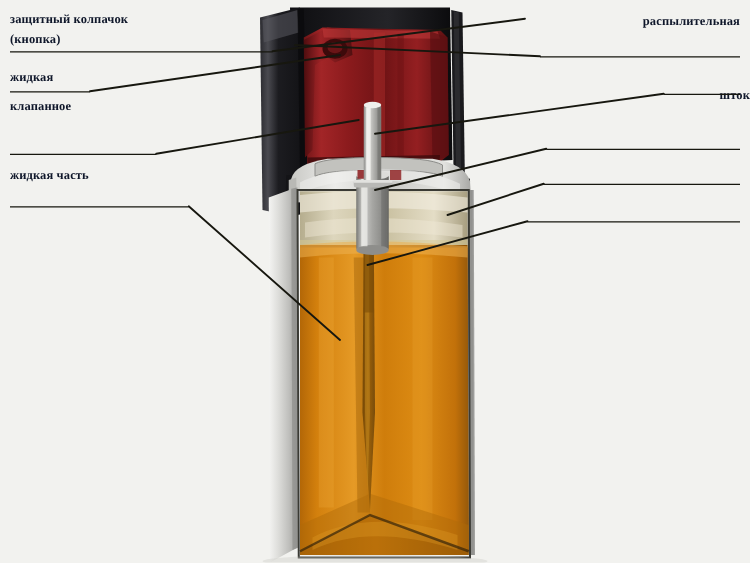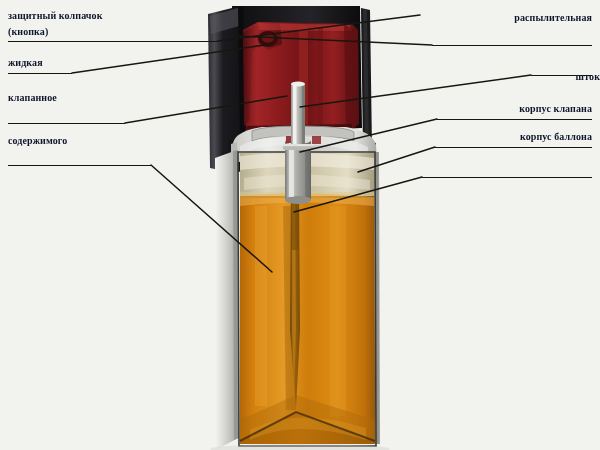--- a/index.html
+++ b/index.html
@@ -250,45 +250,39 @@
     <span class="ln">защитный колпачок</span>
     <span class="ln">(кнопка)</span>
   </div>
   <div class="rule" style="left:8px;top:41px;width:210px;"></div>
 
   <div class="label left" style="left:8px;top:55px;">
     <span class="ln">жидкая</span>
   </div>
   <div class="rule" style="left:8px;top:73px;width:64px;"></div>
 
-  <div class="label left" style="left:8px;top:90px;text-align:center;">
+  <div class="label left" style="left:8px;top:78px;text-align:center;">
     <span class="ln">клапанное</span>
   </div>
   <div class="rule" style="left:8px;top:123px;width:117px;"></div>
 
   <div class="label left" style="left:8px;top:133px;">
-    <span class="ln">содержимого</span>
+    <span class="ln">жидкая часть</span>
   </div>
   <div class="rule" style="left:8px;top:165px;width:143px;"></div>
 
   <div class="label right" style="right:8px;top:10px;text-align:right;">
     <span class="ln">распылительная</span>
   </div>
   <div class="rule" style="left:432px;top:45px;width:160px;"></div>
 
   <div class="label right" style="right:0;top:57px;margin-top:12px;">
     <span class="ln">шток</span>
   </div>
   <div class="rule" style="left:531px;top:75px;width:61px;"></div>
 
-  <div class="label right" style="right:8px;top:101px;">
-    <span class="ln">корпус клапана</span>
-  </div>
   <div class="rule" style="left:437px;top:119px;width:155px;"></div>
 
-  <div class="label right" style="right:8px;top:129px;">
-    <span class="ln">корпус баллона</span>
-  </div>
   <div class="rule" style="left:435px;top:147px;width:157px;"></div>
 
   <div class="rule" style="left:422px;top:177px;width:170px;"></div>
 
 </div>
 
 </body></html>

